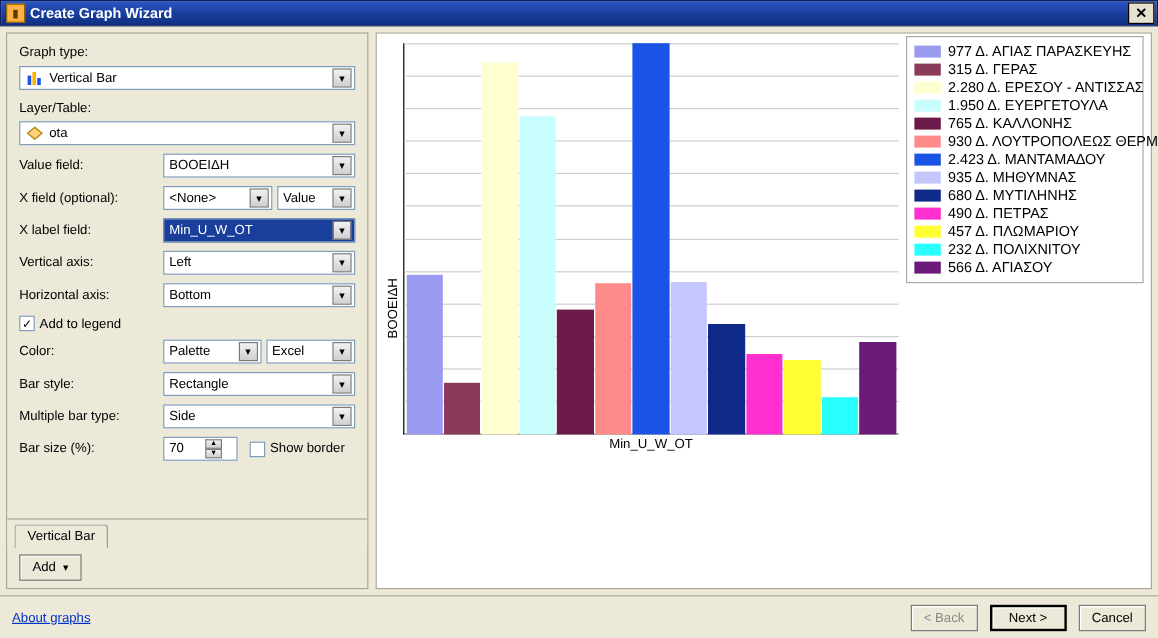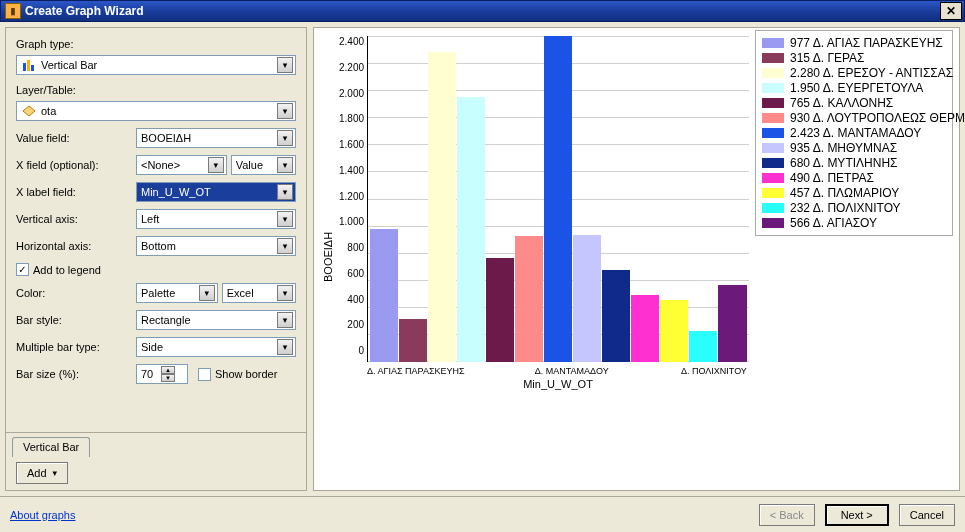--- a/index.html
+++ b/index.html
@@ -127,21 +127,21 @@
     display: inline-flex;
     align-items: center;
     justify-content: center;
     font-size: 10px;
     color: #000;
   }
   .spin-wrap {
     display: flex;
     align-items: center;
   }
-  .spin-wrap .spin { width: 52px; padding-right: 12px; }
+  .spin-wrap .spin { width: 62px; padding-right: 12px; }
   .spin-wrap .spin .num { flex: 1; }
   .spin-wrap .spin .spin-arrows {
     display: flex;
     flex-direction: column;
     width: 14px;
     height: 100%;
   }
   .spin-wrap .spin .spin-arrows div {
     flex: 1;
     background: linear-gradient(#f2f2f2, #cfcfcf);
@@ -484,35 +484,20 @@
 
     <div class="btn-row">
       <div class="btn split">Add</div>
     </div>
   </div>
 
   <div class="right-panel">
     <div class="chart-body">
       <div class="plot-zone">
         <div class="y-label">ΒΟΟΕΙΔΗ</div>
-        <div class="y-ticks" id="yticks">
-            <span>2.400</span>
-            <span>2.200</span>
-            <span>2.000</span>
-            <span>1.800</span>
-            <span>1.600</span>
-            <span>1.400</span>
-            <span>1.200</span>
-            <span>1.000</span>
-            <span>800</span>
-            <span>600</span>
-            <span>400</span>
-            <span>200</span>
-            <span>0</span>
-          </div>
         <div class="plot-col">
           <div class="plot-area">
             <div class="grid" id="grid">
                 <div class="hline" style="top: 0%;"></div>
                 <div class="hline" style="top: 8.33333%;"></div>
                 <div class="hline" style="top: 16.6667%;"></div>
                 <div class="hline" style="top: 25%;"></div>
                 <div class="hline" style="top: 33.3333%;"></div>
                 <div class="hline" style="top: 41.6667%;"></div>
                 <div class="hline" style="top: 50%;"></div>
@@ -532,27 +517,20 @@
                 <div class="bar" style="height: 38.75%; background: rgb(255, 138, 138);"></div>
                 <div class="bar" style="height: 100%; background: rgb(26, 83, 230);"></div>
                 <div class="bar" style="height: 38.9583%; background: rgb(198, 198, 255);"></div>
                 <div class="bar" style="height: 28.3333%; background: rgb(16, 42, 138);"></div>
                 <div class="bar" style="height: 20.4167%; background: rgb(255, 47, 208);"></div>
                 <div class="bar" style="height: 19.0417%; background: rgb(255, 255, 51);"></div>
                 <div class="bar" style="height: 9.66667%; background: rgb(41, 255, 255);"></div>
                 <div class="bar" style="height: 23.5833%; background: rgb(107, 26, 122);"></div>
               </div>
           </div>
-          <div class="x-ticks" id="xticks">
-              <span>Δ. ΑΓΙΑΣ ΠΑΡΑΣΚΕΥΗΣ</span>
-              <span></span>
-              <span>Δ. ΜΑΝΤΑΜΑΔΟΥ</span>
-              <span></span>
-              <span>Δ. ΠΟΛΙΧΝΙΤΟΥ</span>
-            </div>
           <div class="x-label">Min_U_W_OT</div>
         </div>
       </div>
       <div class="legend" id="legend">
           <div class="legend-row">
             <span class="swatch" style="background: rgb(154, 154, 240);"></span>
             <span>977 Δ. ΑΓΙΑΣ ΠΑΡΑΣΚΕΥΗΣ</span>
           </div>
           <div class="legend-row">
             <span class="swatch" style="background: rgb(138, 58, 90);"></span>

